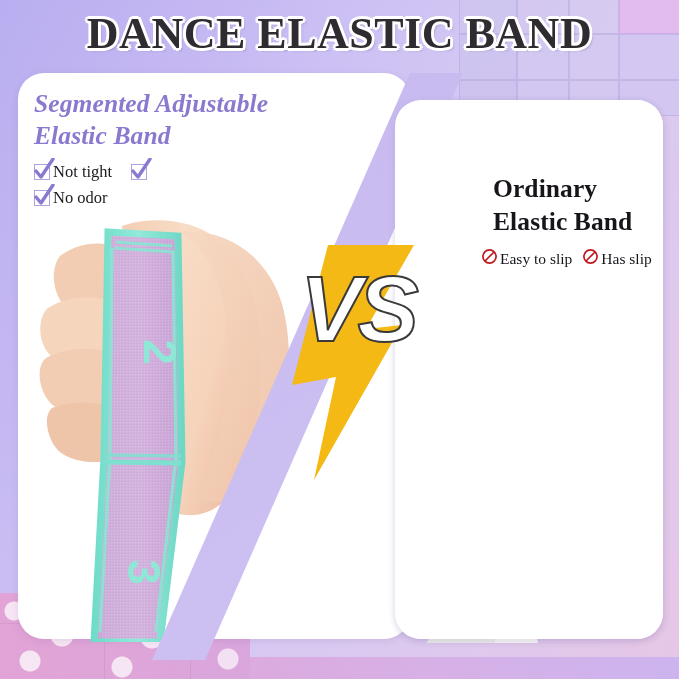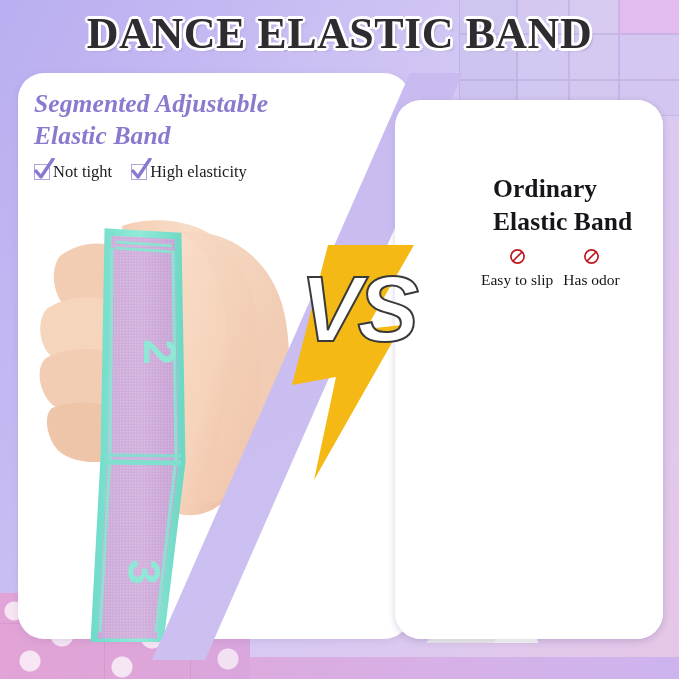--- a/index.html
+++ b/index.html
@@ -175,21 +175,20 @@
     white-space: nowrap;
     margin-left: -12px;
   }
   .no-item {
     display: inline-flex;
     align-items: center;
     gap: 2px;
     margin-right: 10px;
     font-size: 15.5px;
     color: #18151a;
-    flex-direction: column;
   }
   .no-sym { flex: none; }
 
   
   .photo-left {
     position: absolute;
     left: 30px; top: 212px;
     width: 300px; height: 430px;
     z-index: 4;
   }
@@ -411,24 +410,33 @@
         </span>
         <span>Not tight</span>
       </span>
 
       <span class="chk-item">
         <span class="chk-box">
           <svg width="22" height="24" viewBox="0 0 22 24">
             <path d="M3,13 L8,19 L20,1" fill="none" stroke="#8b79cf" stroke-width="3.4" stroke-linecap="round" stroke-linejoin="round"></path>
           </svg>
         </span>
-        <span>High elasticity</span>
       </span>
     </div>
 
+    <div class="checkrow checkrow2">
+      <span class="chk-item">
+        <span class="chk-box">
+          <svg width="22" height="24" viewBox="0 0 22 24">
+            <path d="M3,13 L8,19 L20,1" fill="none" stroke="#8b79cf" stroke-width="3.4" stroke-linecap="round" stroke-linejoin="round"></path>
+          </svg>
+        </span>
+        <span>No odor</span>
+      </span>
+    </div>
   </div>
 
   <div class="panel-right-text">
     <div class="head-right">
       <div>Ordinary</div>
       <div>Elastic Band</div>
     </div>
 
     <div class="noRow">
       <span class="no-item">
@@ -441,18 +449,18 @@
         <span>Easy to slip</span>
       </span>
 
       <span class="no-item">
         <span class="no-sym">
           <svg width="17" height="17" viewBox="0 0 17 17">
             <circle cx="8.5" cy="8.5" r="6.6" fill="none" stroke="#c0181f" stroke-width="1.7"></circle>
             <line x1="4" y1="13" x2="13" y2="4" stroke="#c0181f" stroke-width="1.7"></line>
           </svg>
         </span>
-        <span>Has odor</span>
+        <span>Has slip</span>
       </span>
     </div>
   </div>
 
 </div>
 
 </body></html>

